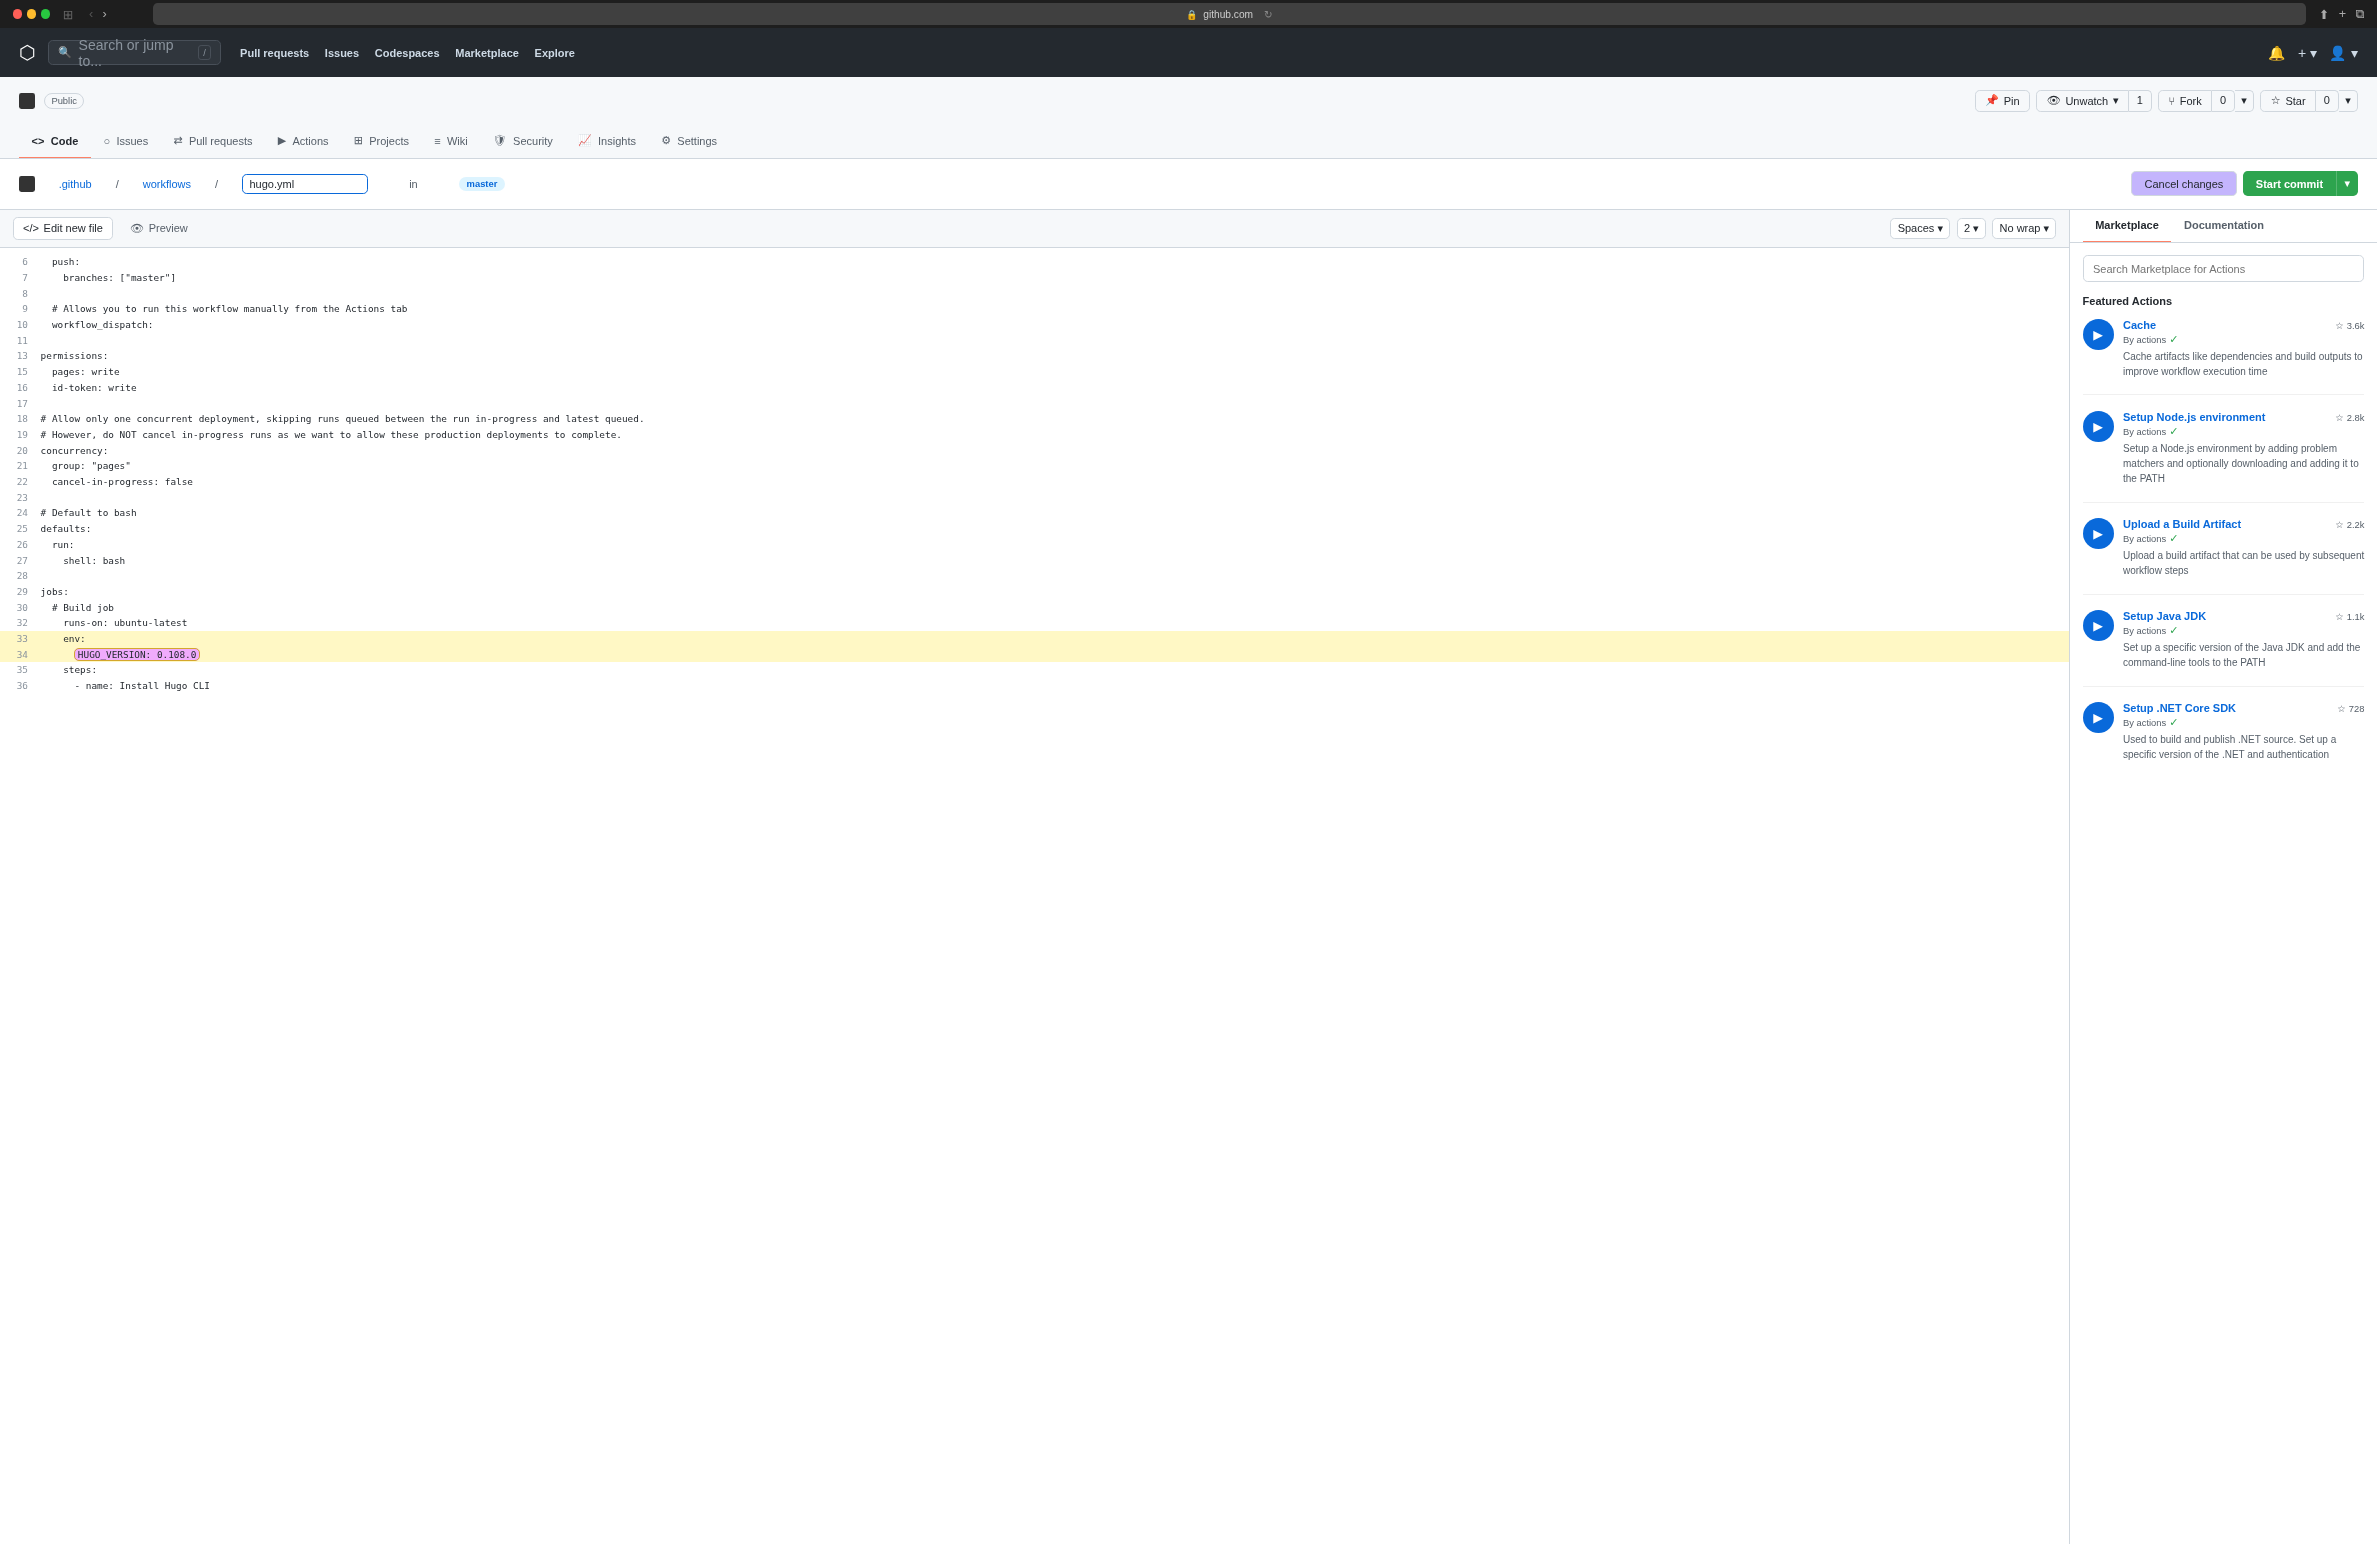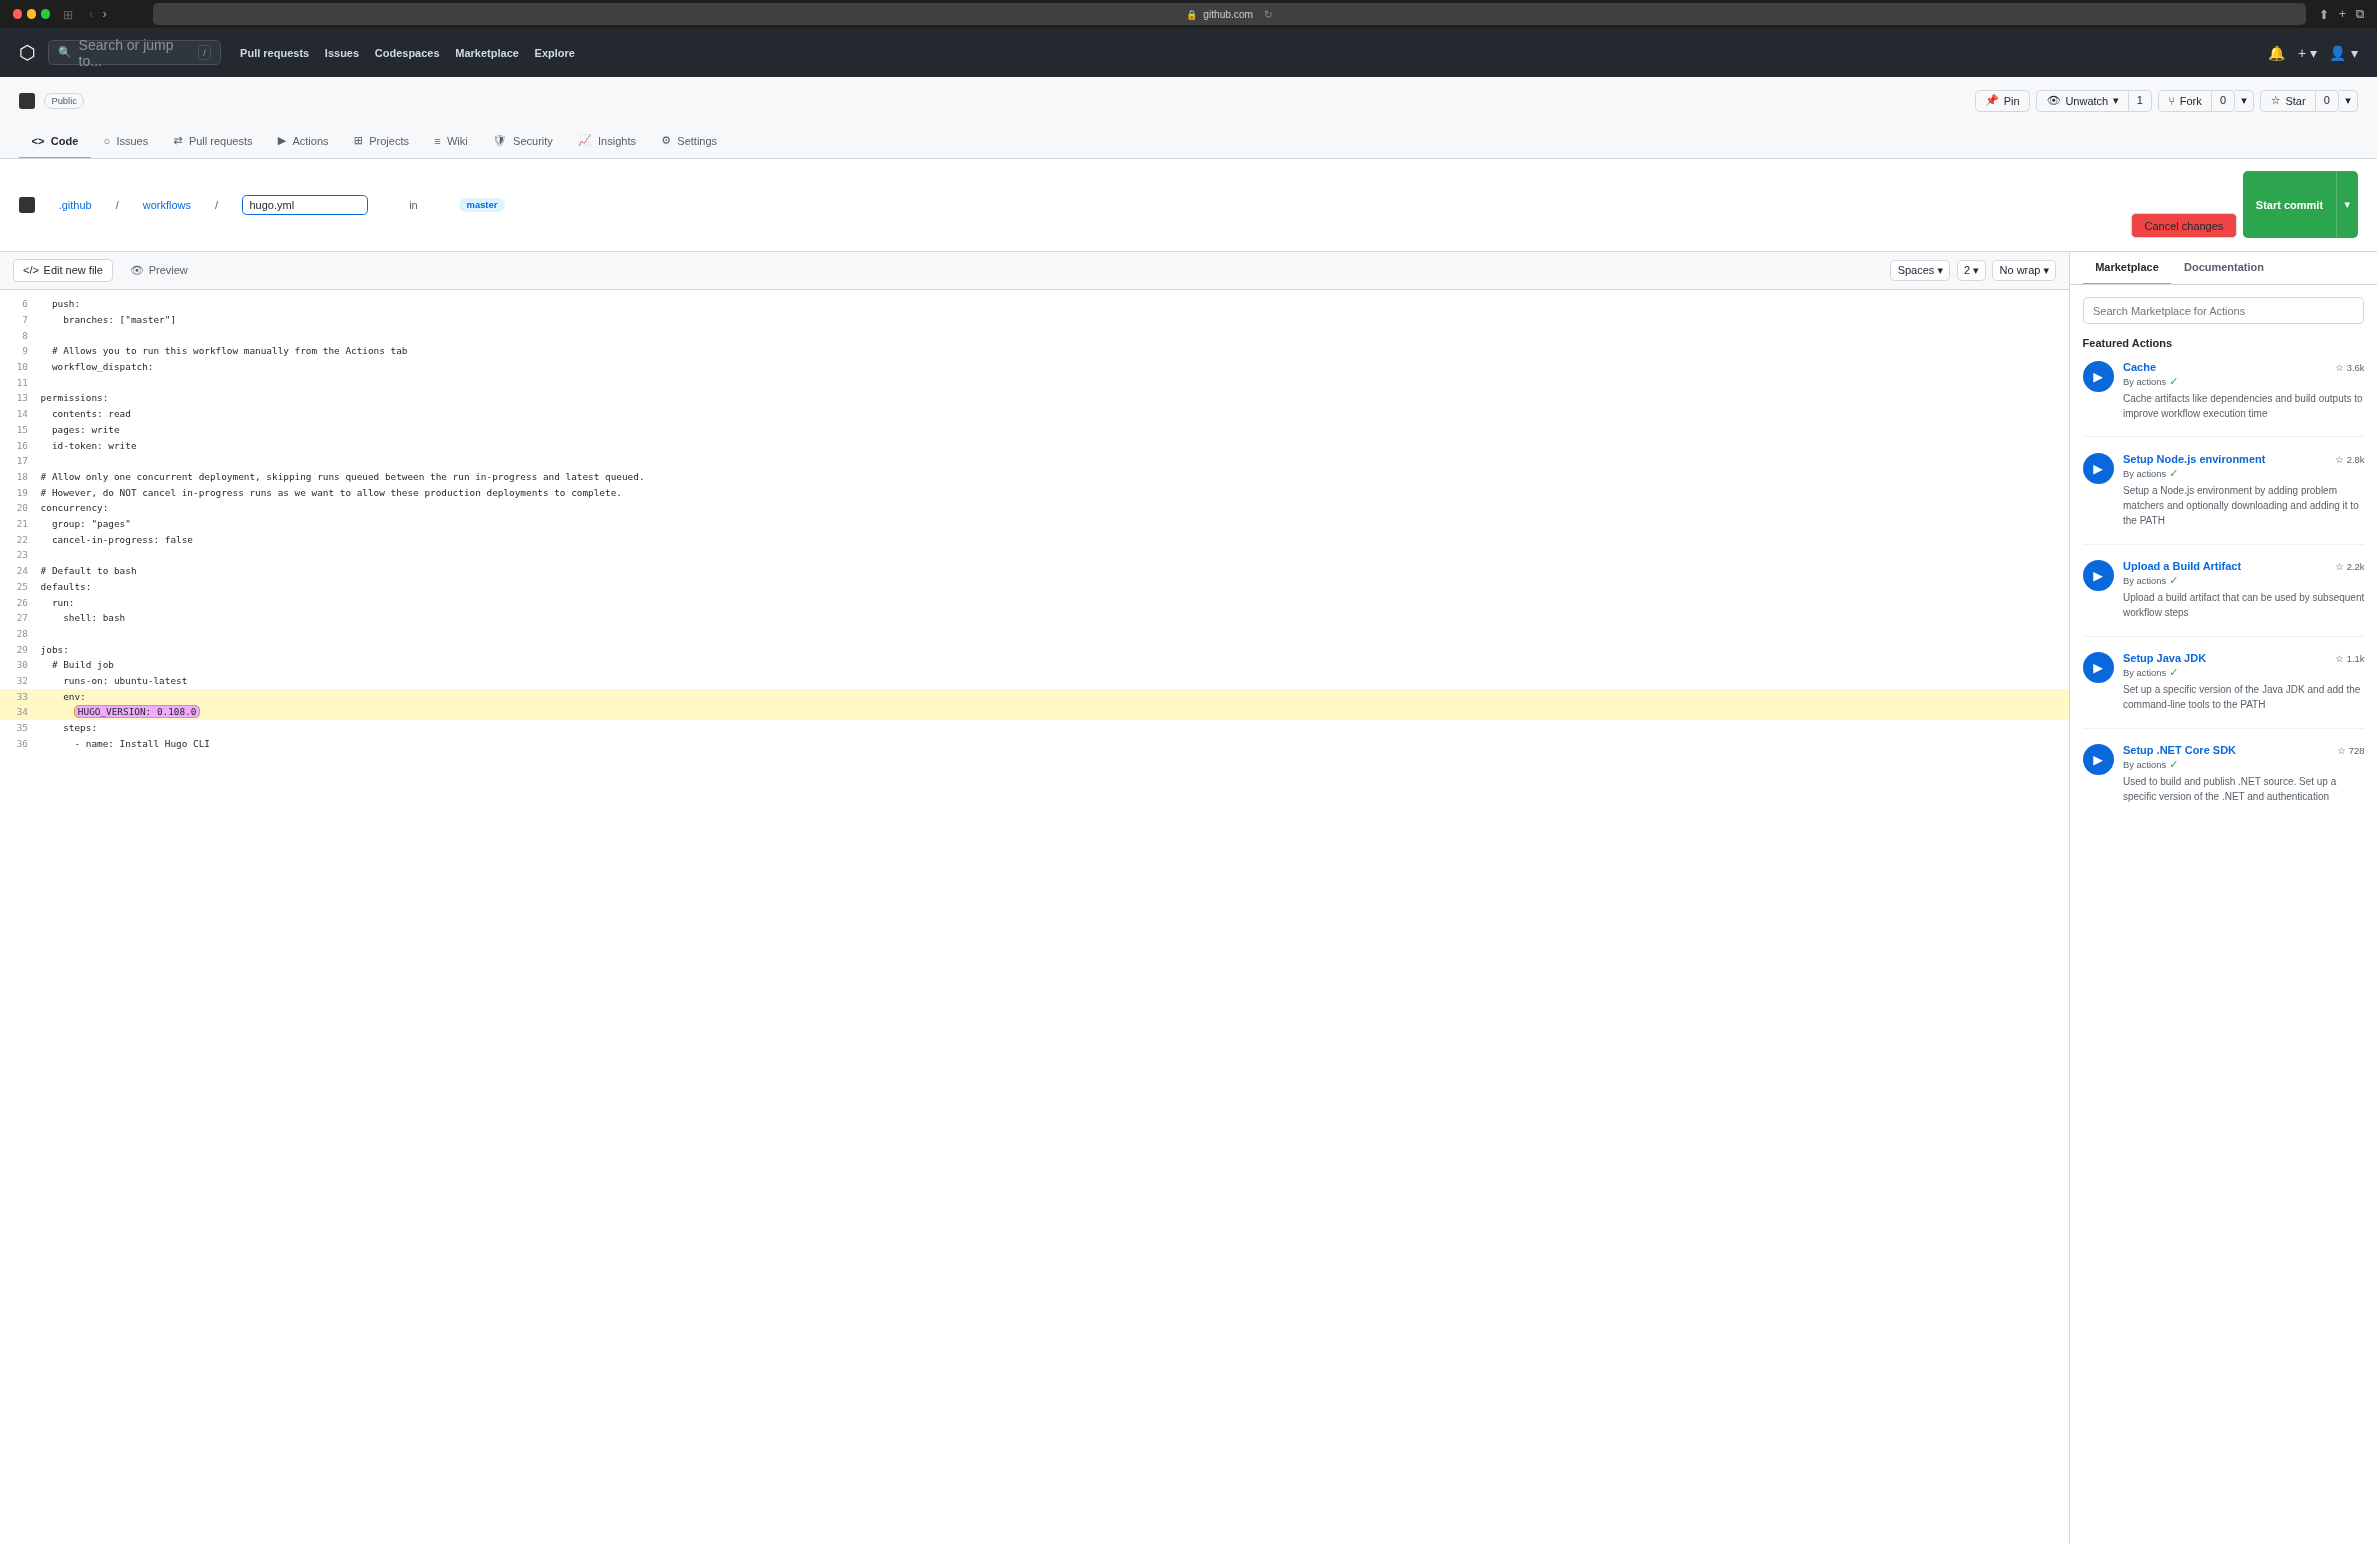--- a/index.html
+++ b/index.html
@@ -155,29 +155,28 @@
       align-items: center;
       background: #ddf4ff;
       color: #0969da;
       border-radius: 15.7px;
       padding: 1.6px 7.9px;
       font-size: 9.4px;
       font-weight: 600;
     }
     .breadcrumb-actions { margin-left: auto; display: flex; gap: 6.3px; }
     .cancel-btn {
-      background: #ef4444;
+      background: #c4b5fd;
       border: 0.8px solid #d0d7de;
       border-radius: 4.7px;
       padding: 5.5px 12.6px;
       font-size: 11px;
       font-weight: 500;
       cursor: pointer;
       color: #24292f;
-      margin-top: 42px;
     }
     .start-commit-btn {
       background: #2da44e;
       border: none;
       border-radius: 4.7px 0 0 4.7px;
       padding: 5.5px 12.6px;
       font-size: 11px;
       font-weight: 600;
       cursor: pointer;
       color: white;
@@ -568,24 +567,20 @@
       </div>
       <div class="code-line">
         <span class="line-num">11</span>
         <span class="line-content">&nbsp;</span>
       </div>
       <div class="code-line">
         <span class="line-num">13</span>
         <span class="line-content">permissions:</span>
       </div>
       <div class="code-line">
-        <span class="line-num">14</span>
-        <span class="line-content">  contents: read</span>
-      </div>
-      <div class="code-line">
         <span class="line-num">15</span>
         <span class="line-content">  pages: write</span>
       </div>
       <div class="code-line">
         <span class="line-num">16</span>
         <span class="line-content">  id-token: write</span>
       </div>
       <div class="code-line">
         <span class="line-num">17</span>
         <span class="line-content">&nbsp;</span>

